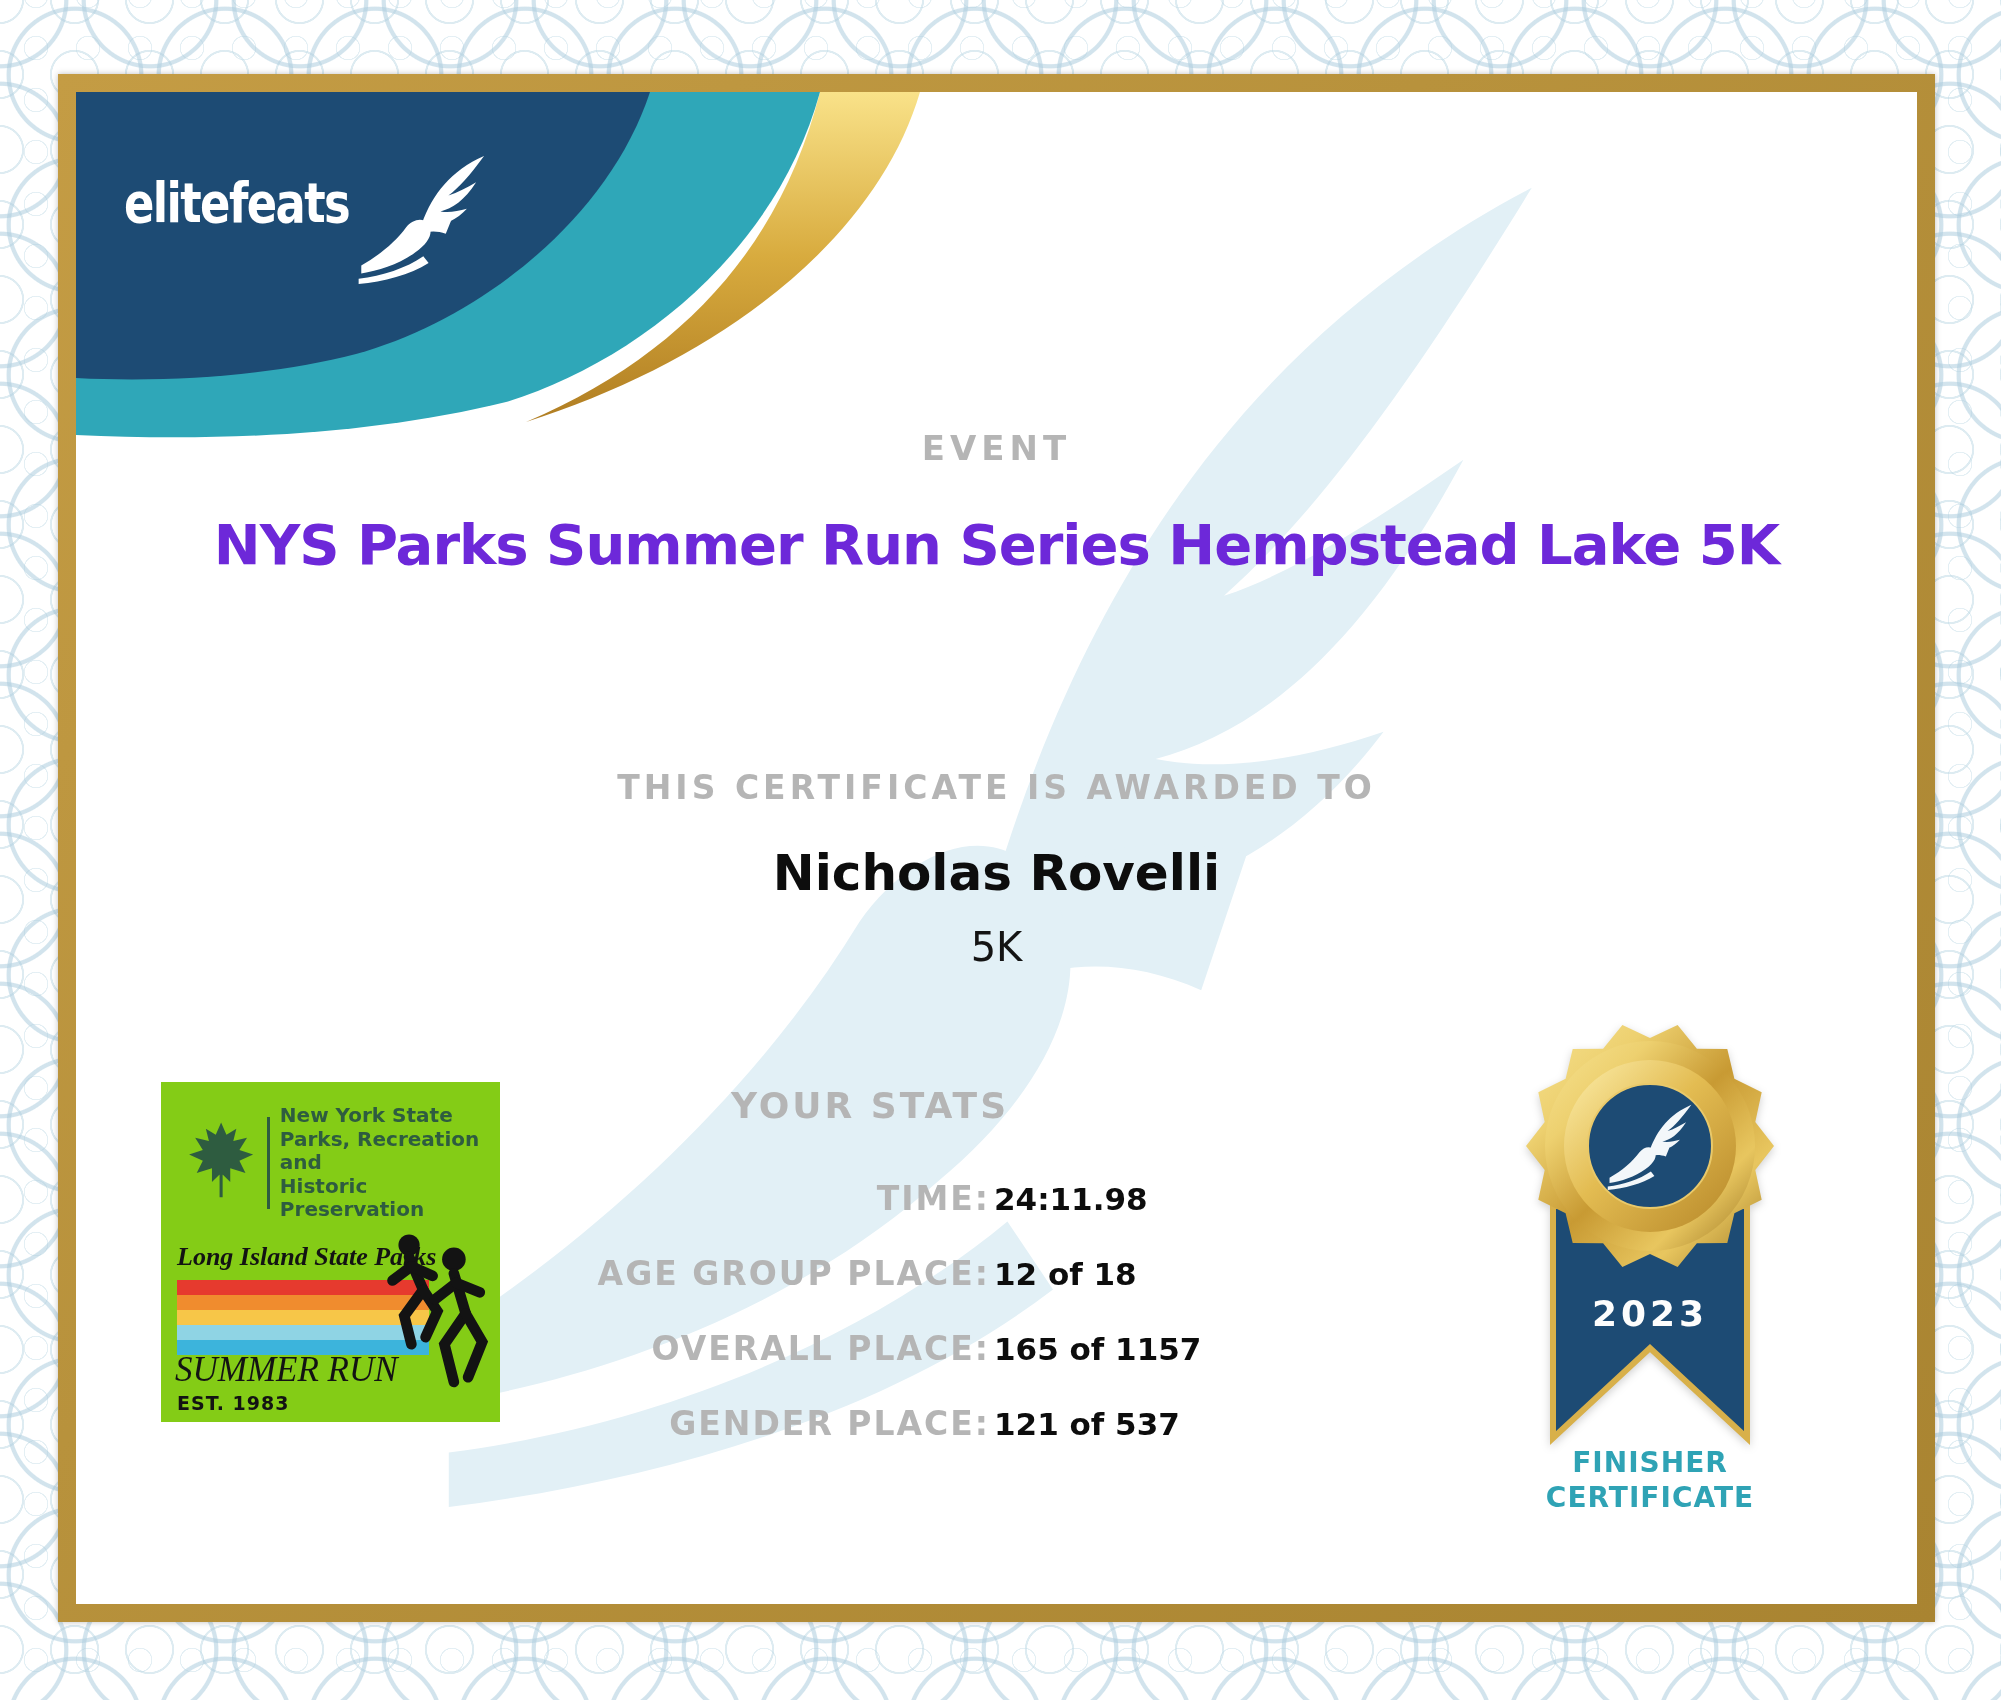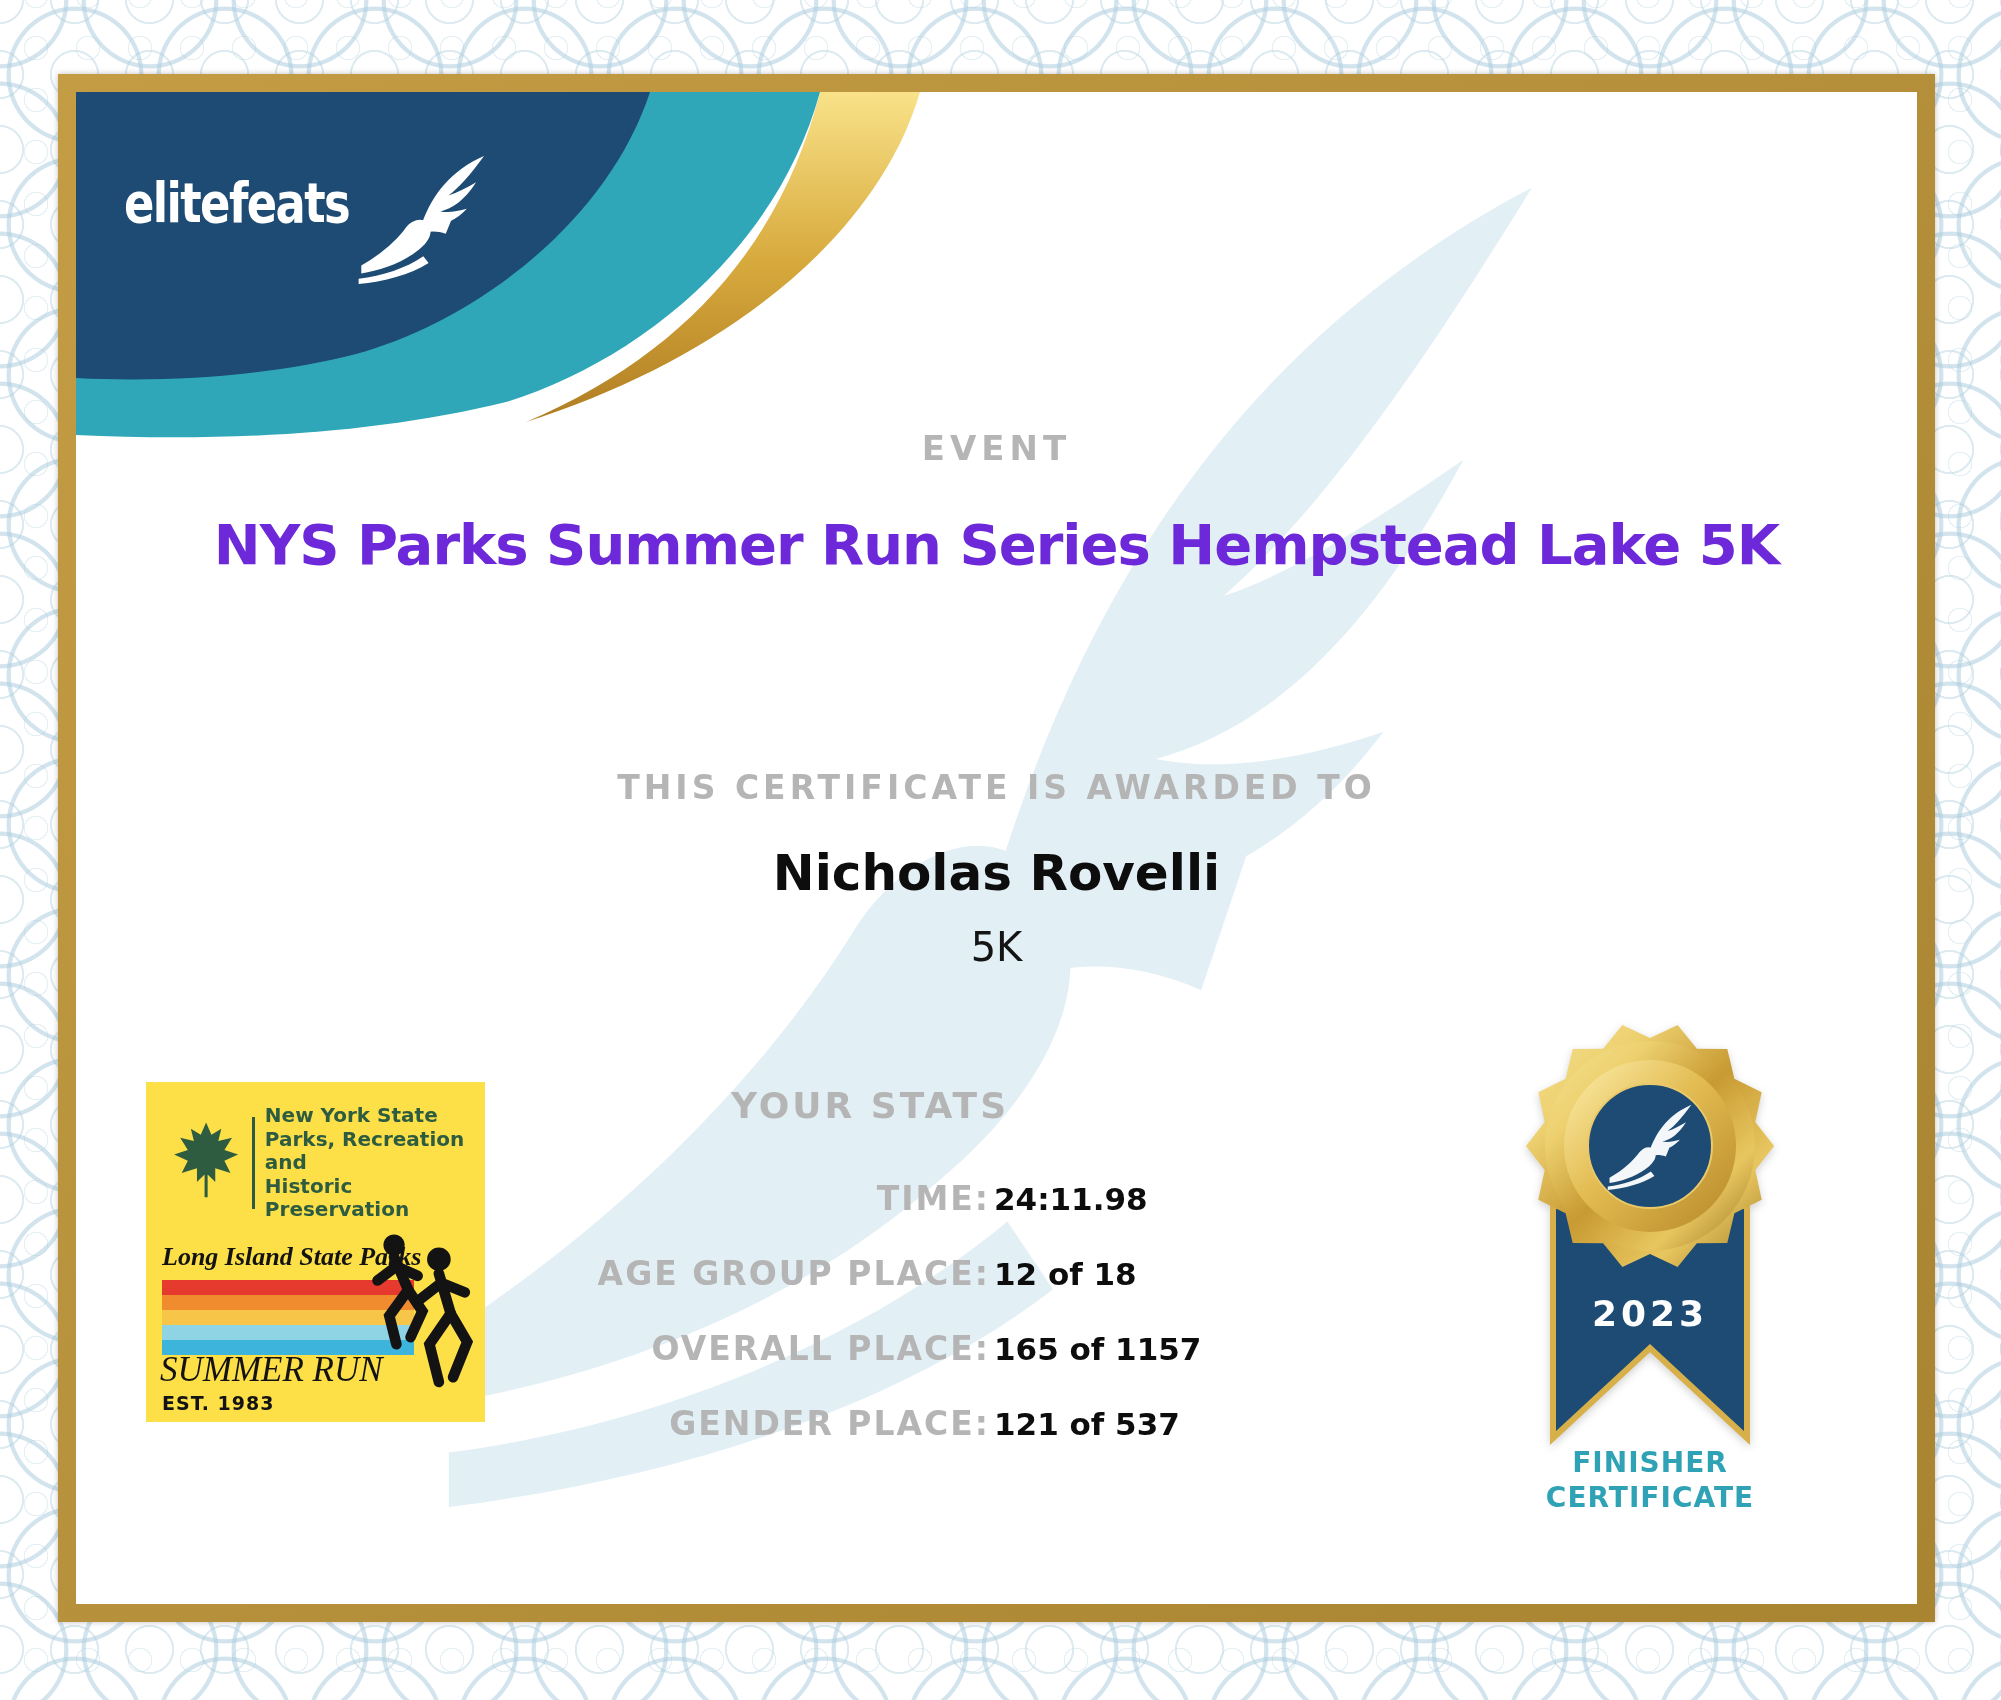--- a/index.html
+++ b/index.html
@@ -32,21 +32,21 @@
   .awarded-label{top:676px;font-size:33px;letter-spacing:4px;}
   .recipient{top:752px;font-size:50px;font-weight:bold;color:#0d0d0d;}
   .distance{top:832px;font-size:40px;color:#141414;}
   .stats-heading{left:594px;width:400px;top:993px;text-align:center;font-size:36px;letter-spacing:3px;}
 
   .stats-grid{left:354px;top:1069px;display:grid;grid-template-columns:560px auto;column-gap:4px;grid-auto-rows:75px;align-items:center;}
   .stat-label{text-align:right;font-size:33px;letter-spacing:2px;color:#b5b5b5;font-weight:bold;}
   .stat-value{text-align:left;font-size:31px;font-weight:bold;color:#0d0d0d;white-space:nowrap;}
 
   
-  .sponsor{left:70px;top:990px;width:339px;height:340px;background:#fde047;overflow:hidden;}
+  .sponsor{left:85px;top:990px;width:339px;height:340px;background:#84cc16;overflow:hidden;}
   .sponsor .org-row{position:absolute;left:22px;top:22px;display:flex;align-items:center;}
   .sponsor .divider{width:3px;height:92px;background:#2e5c40;margin:0 10px 0 8px;}
   .sponsor .org-text{color:#2e5c40;font-weight:bold;font-size:20px;line-height:1.18;}
   .sponsor .series{position:absolute;left:16px;top:160px;font-family:"Liberation Serif","DejaVu Serif",serif;font-style:italic;font-weight:bold;font-size:26px;color:#131313;white-space:nowrap;}
   .sponsor .stripes{position:absolute;left:16px;top:198px;width:252px;}
   .sponsor .stripe{height:15px;}
   .sponsor .runners{position:absolute;right:6px;top:146px;}
   .sponsor .race-title{position:absolute;left:14px;top:268px;font-family:"Liberation Serif","DejaVu Serif",serif;font-style:italic;font-weight:normal;font-size:35px;color:#131313;white-space:nowrap;}
   .sponsor .est{position:absolute;left:16px;top:310px;font-size:19px;font-weight:bold;letter-spacing:1px;color:#131313;}
 

